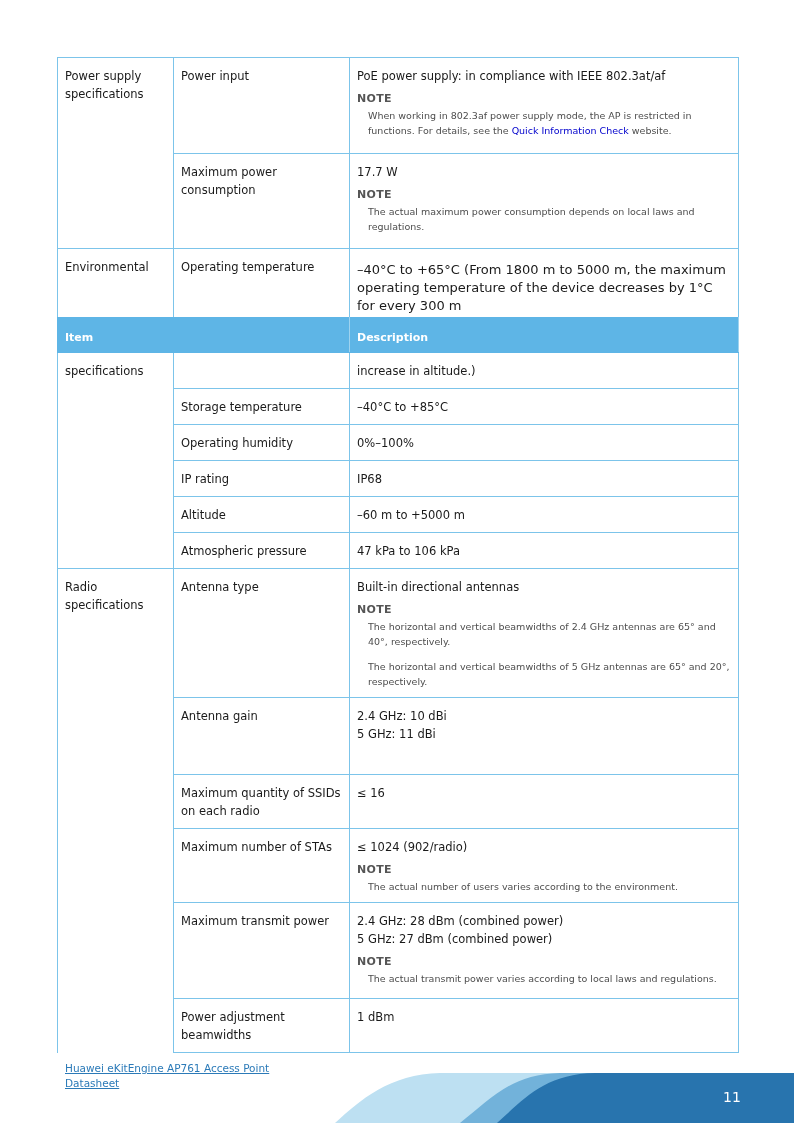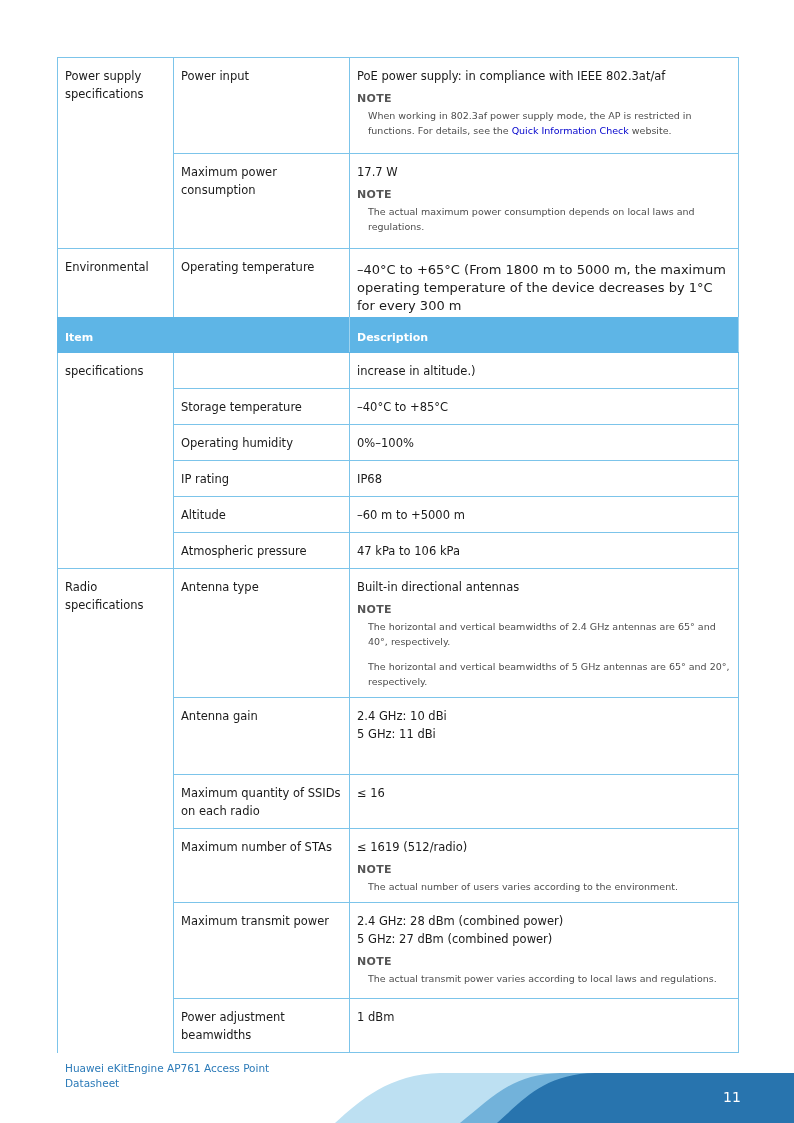--- a/index.html
+++ b/index.html
@@ -19,21 +19,21 @@
 
   .note-label { font-size: 11px; font-weight: bold; color: #555; margin-top: 7px; line-height: 14px; letter-spacing: 0.3px; }
   .note-text { font-size: 9.5px; color: #4d4d4d; padding-left: 11px; line-height: 15px; margin-top: 2px; }
   .note-text + .note-text { margin-top: 10px; }
   .link { color: #0000cc; }
   .line { display: block; }
   .line + .line { }
 
   td.no-bottom { border-bottom: none !important; }
 
-  .footer-title { position: absolute; left: 65px; top: 1061px; font-size: 10.5px; color: #2b7ab8; line-height: 15px; }
+  .footer-title { position: absolute; left: 65px; top: 1061px; font-size: 10.5px; color: #2b7ab8; line-height: 15px; text-decoration: underline; }
   .wave { position: absolute; left: 0; top: 0; width: 794px; height: 1123px; pointer-events: none; }
   .page-num { position: absolute; left: 723px; top: 1089px; font-size: 14px; color: #ffffff; }
 </style>
 </head>
 <body>
 
 <table class="spec" id="t1">
   <colgroup>
       <col class="c1">
       <col class="c2">
@@ -118,21 +118,21 @@
       <span class="line">5 GHz: 11 dBi</span>
     </td>
   </tr>
   <tr style="height:51px">
     <td><span>Maximum quantity of SSIDs on each radio</span></td>
     <td><span>≤ 16</span></td>
   </tr>
   <tr style="height:73px">
     <td><span>Maximum number of STAs</span></td>
     <td>
-      <div>≤ 1619 (512/radio)</div>
+      <div>≤ 1024 (902/radio)</div>
       <div class="note-label">NOTE</div>
       <div class="note-text">The actual number of users varies according to the environment.</div>
     </td>
   </tr>
   <tr style="height:96px">
     <td><span>Maximum transmit power</span></td>
     <td>
       <span class="line">2.4 GHz: 28 dBm (combined power)</span>
       <span class="line">5 GHz: 27 dBm (combined power)</span>
       <div class="note-label">NOTE</div>

